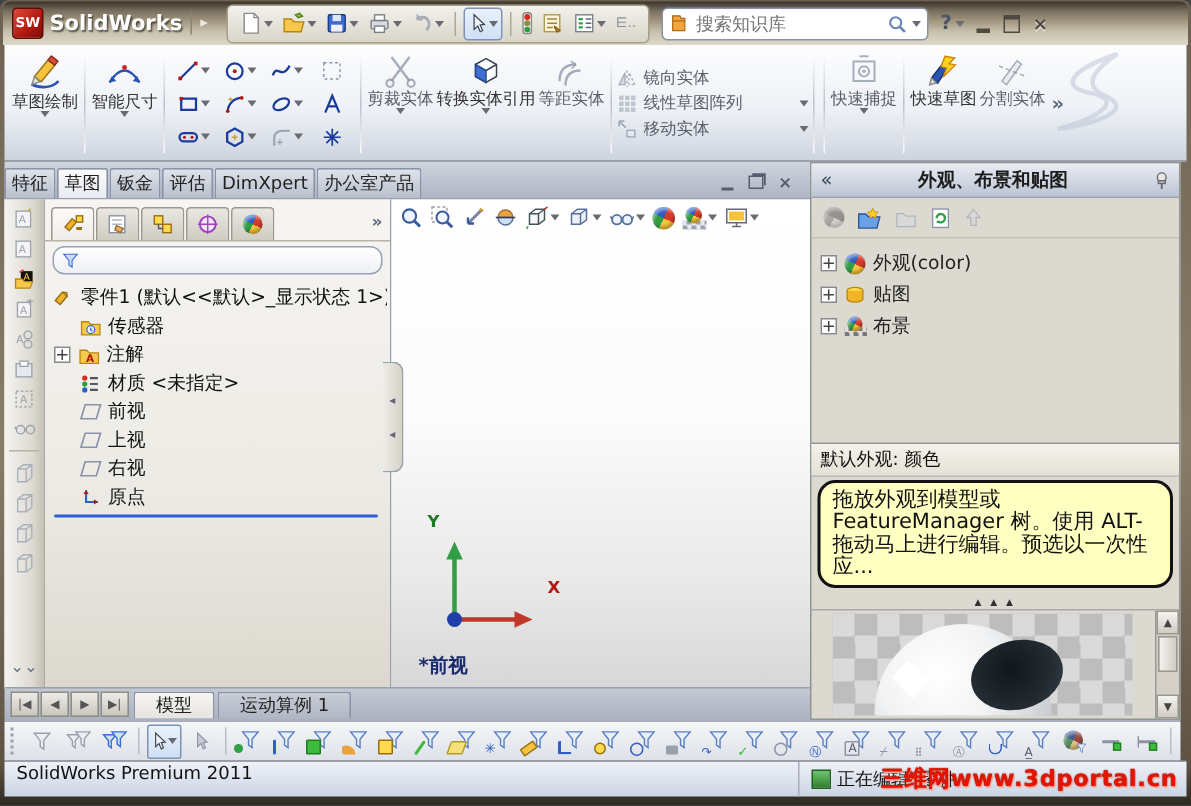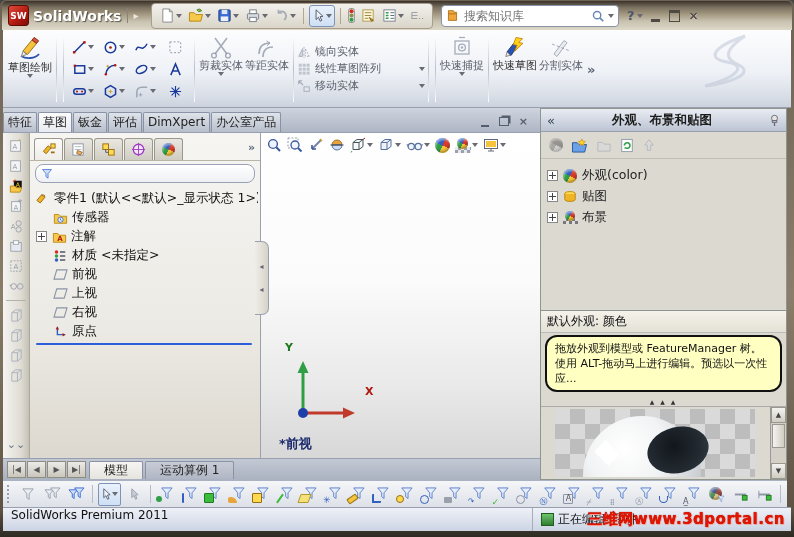--- a/index.html
+++ b/index.html
@@ -106,21 +106,21 @@
   .tphead{height:22px;background:linear-gradient(180deg,#e9ecf2,#bcc4d4);border-bottom:1px solid #98a0b0;
           display:flex;align-items:center;padding:0 6px;}
   .tphead .title{flex:1;text-align:center;font-weight:bold;font-size:12.5px;color:#1c1c1c;}
   .tptools{height:26px;display:flex;align-items:center;gap:8px;padding:0 8px;border-bottom:1px solid #c2bfb4;}
   .tptree{padding:6px 4px;font-size:12.5px;}
   .tptree .trow{height:21px;}
   .tpspacer{flex:1;}
   .selhead{background:linear-gradient(180deg,#f4f2ea,#e4e1d6);border-top:1px solid #8f968f;border-bottom:1px solid #bbb;
            font-size:12px;padding:2px 6px;color:#111;}
   .hintbubble{margin:2px 4px 4px 4px;background:#ffffc2;border:2px solid #111;border-radius:12px;
-              padding:4px 8px;font-size:11px;line-height:15px;color:#111;}
+              padding:4px 8px;font-size:14px;line-height:15px;color:#111;}
   .panesplit{height:10px;display:flex;align-items:center;justify-content:center;color:#333;font-size:6px;
              border-bottom:1px solid #aaa;letter-spacing:2px;}
   .preview{flex:0 0 72px;display:flex;}
   .thumb{position:relative;width:200px;height:68px;margin:2px 0 0 14px;overflow:hidden;
          background:repeating-conic-gradient(#bdbdbd 0 25%,#dadada 0 50%) 0 0/30px 30px;}
   .pball{position:absolute;left:28px;top:7px;width:118px;height:118px;border-radius:50%;
          background:radial-gradient(circle at 36% 28%,#ffffff 0%,#f2f3f4 35%,#cfd3d7 65%,#a9aeb5 90%);}
   .phole{position:absolute;left:92px;top:18px;width:62px;height:46px;border-radius:50%;
          background:radial-gradient(circle at 45% 40%,#11161b 0%,#232a31 60%,#39424b 100%);transform:rotate(-14deg);}
   .pglint{position:absolute;left:42px;top:36px;width:20px;height:16px;background:#fffffff0;transform:rotate(45deg);}
@@ -265,20 +265,29 @@
         <path d="M4 21 C9 24 18 24 22 19" fill="none" stroke="#2a52b0" stroke-width="1.8"></path>
         <path d="M6 16 L15 5 l4.5 3.5 L10.5 19.5 z" fill="#f5c33c" stroke="#9a7418"></path>
         <path d="M6 16 l-1.6 5.4 5.1-1.9 z" fill="#e8e6e0" stroke="#8a8a8a"></path>
         <path d="M15 5 l2.2-2.6 4.4 3.4 -2.1 2.7 z" fill="#d94f37" stroke="#8a2f1e"></path>
         </svg>
       <span class="rlabel">草图绘制</span>
       <span class="caret"></span>
     </div>
     <div class="vsep"></div>
 
+    <div class="rbig">
+      <svg width="26" height="26" viewBox="0 0 26 26">
+        <path d="M3 20 Q13 4 23 20" fill="none" stroke="#2a52b0" stroke-width="1.6"></path>
+        <path d="M3 20 l4.5-1 -3-3.4 z M23 20 l-4.5-1 3-3.4 z" fill="#2a52b0"></path>
+        <circle cx="13" cy="10" r="1.6" fill="#c22"></circle>
+        </svg>
+      <span class="rlabel">智能尺寸</span>
+      <span class="caret"></span>
+    </div>
     <div class="vsep"></div>
 
     <div class="egrid">
       <span class="ecell">
         <svg width="15" height="15" viewBox="0 0 16 16">
             <line x1="2.5" y1="13" x2="13" y2="2.5" stroke="#1a3a9c" stroke-width="1.6"></line>
             <rect x="1" y="11.8" width="2.6" height="2.6" fill="#b01810"></rect>
             <rect x="12" y="1.2" width="2.6" height="2.6" fill="#b01810"></rect>
           </svg>
         <span class="caret"></span>
@@ -363,20 +372,29 @@
     <div class="rbig">
       <svg width="24" height="24" viewBox="0 0 24 24" class="gray-ic">
         <path d="M6 3 L18 19 M18 3 L6 19" stroke="#8b93a4" stroke-width="1.6" fill="none"></path>
         <circle cx="5" cy="20.5" r="2.4" fill="none" stroke="#8b93a4" stroke-width="1.4"></circle>
         <circle cx="19" cy="20.5" r="2.4" fill="none" stroke="#8b93a4" stroke-width="1.4"></circle>
         </svg>
       <span class="rlabel dim">剪裁实体</span>
       <span class="caret"></span>
     </div>
 
+    <div class="rbig">
+      <svg width="24" height="24" viewBox="0 0 24 24">
+        <path d="M5 8 L12 4 L19 8 V16 L12 20 L5 16 z" fill="#fff" stroke="#3a4352"></path>
+        <path d="M5 8 L12 12 L12 20 L5 16 z" fill="#3f6fd0" stroke="#27478e"></path>
+        <path d="M12 12 L19 8" stroke="#3a4352" fill="none"></path>
+        </svg>
+      <span class="rlabel">转换实体引用</span>
+      <span class="caret"></span>
+    </div>
 
     <div class="rbig">
       <svg width="24" height="24" viewBox="0 0 24 24" class="gray-ic">
         <path d="M4 19 Q4 8 15 8 M8 22 Q8 12 18 12" fill="none" stroke="#8b93a4" stroke-width="1.6"></path>
         <path d="M15 8 l-3.5-2.2 M15 8 l-3 2.8" stroke="#8b93a4" fill="none"></path>
         </svg>
       <span class="rlabel dim">等距实体</span>
     </div>
     <div class="vsep"></div>
 

